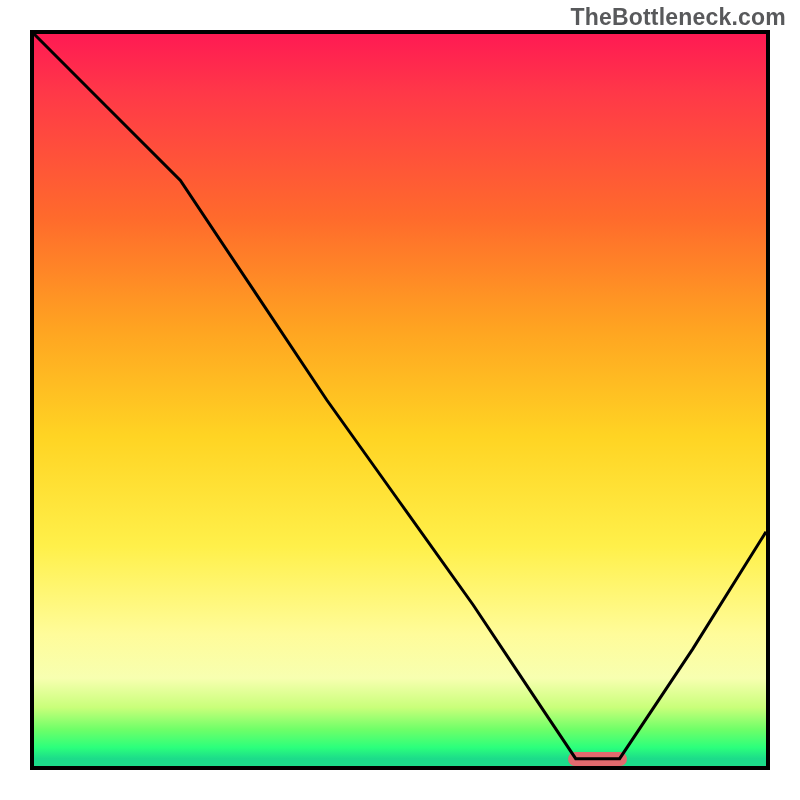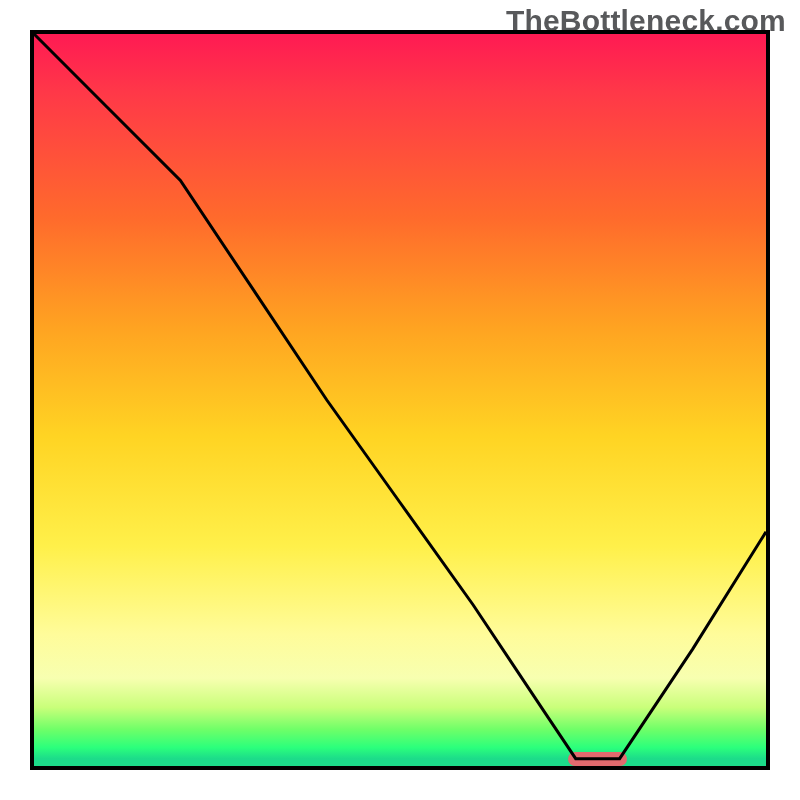--- a/index.html
+++ b/index.html
@@ -12,21 +12,21 @@
   }
   .canvas {
     position: relative;
     width: 800px;
     height: 800px;
   }
   .watermark {
     position: absolute;
     top: 4px;
     right: 14px;
-    font-size: 30px;
+    font-size: 23px;
     font-weight: 600;
     color: #58595b;
     letter-spacing: 0.2px;
   }
   .plot-frame {
     position: absolute;
     left: 30px;
     top: 30px;
     width: 740px;
     height: 740px;

